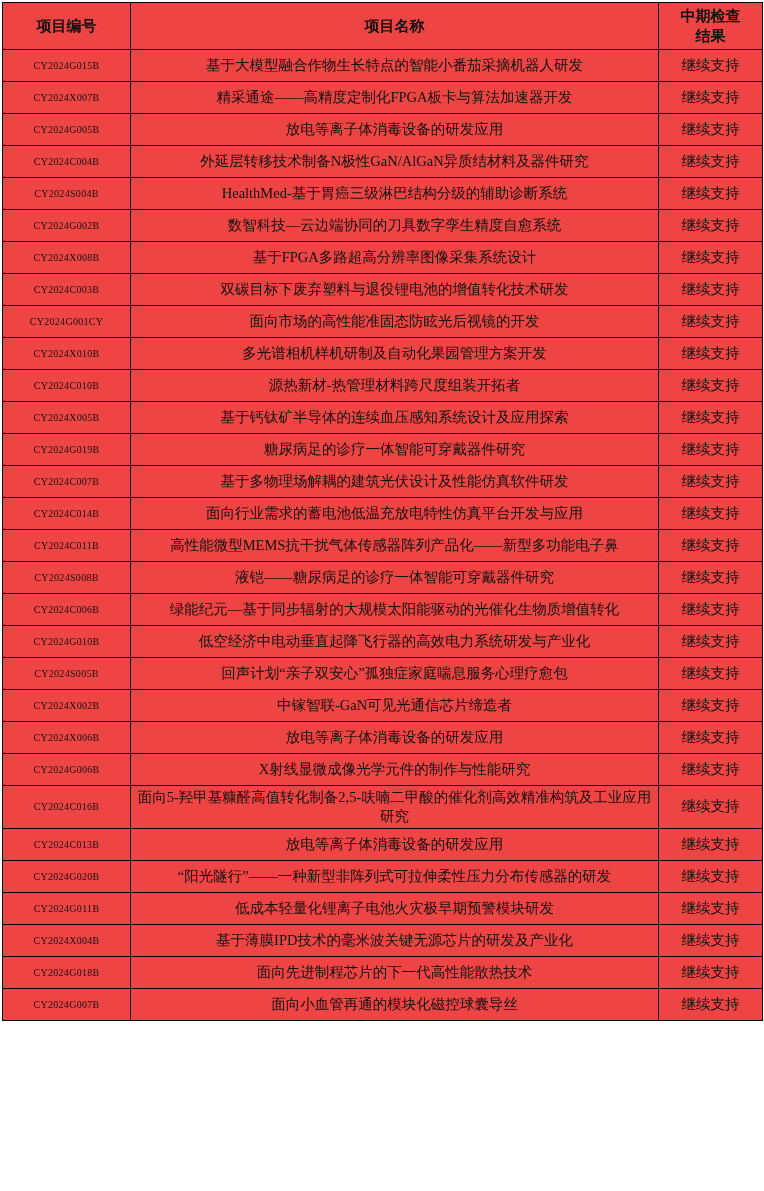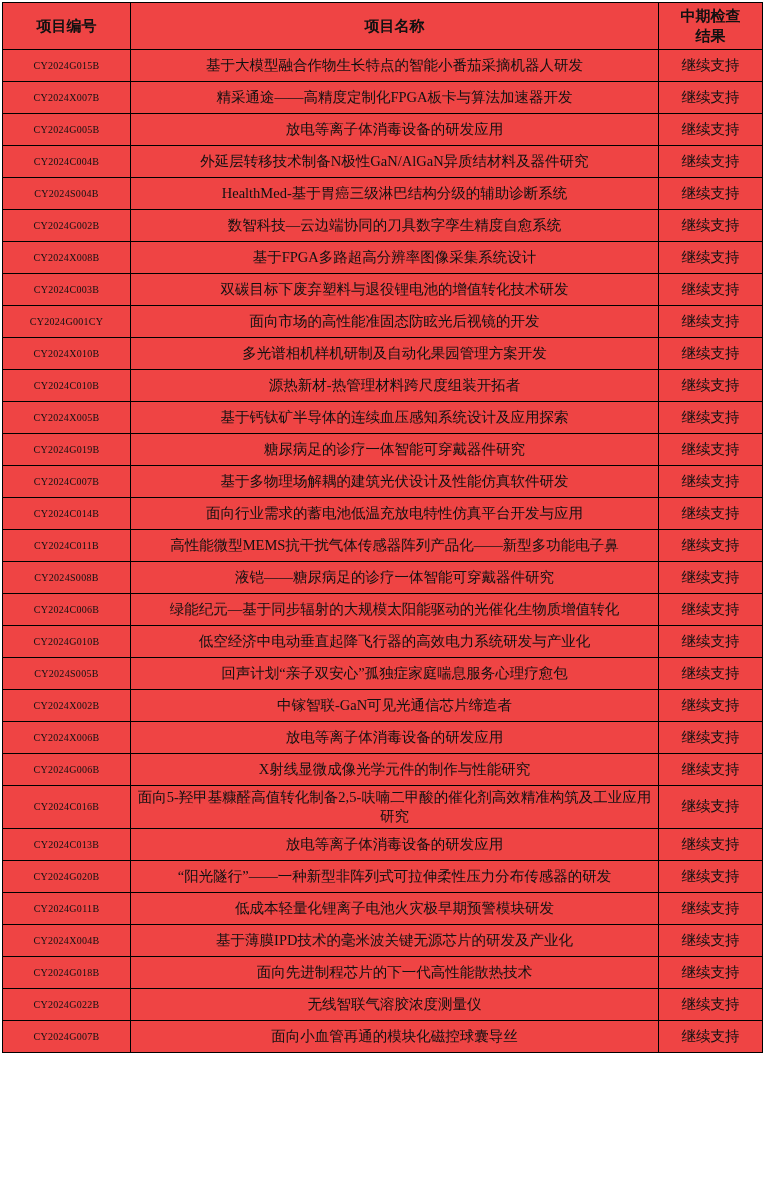--- a/index.html
+++ b/index.html
@@ -235,25 +235,20 @@
     <td class="name-cell">基于薄膜IPD技术的毫米波关键无源芯片的研发及产业化</td>
     <td class="result-cell">继续支持</td>
   </tr>
 
   <tr>
     <td class="code-cell">CY2024G018B</td>
     <td class="name-cell">面向先进制程芯片的下一代高性能散热技术</td>
     <td class="result-cell">继续支持</td>
   </tr>
 
-  <tr>
-    <td class="code-cell">CY2024G022B</td>
-    <td class="name-cell">无线智联气溶胶浓度测量仪</td>
-    <td class="result-cell">继续支持</td>
-  </tr>
 
   <tr>
     <td class="code-cell">CY2024G007B</td>
     <td class="name-cell">面向小血管再通的模块化磁控球囊导丝</td>
     <td class="result-cell">继续支持</td>
   </tr>
 </tbody>
 </table>
 
 </body></html>

